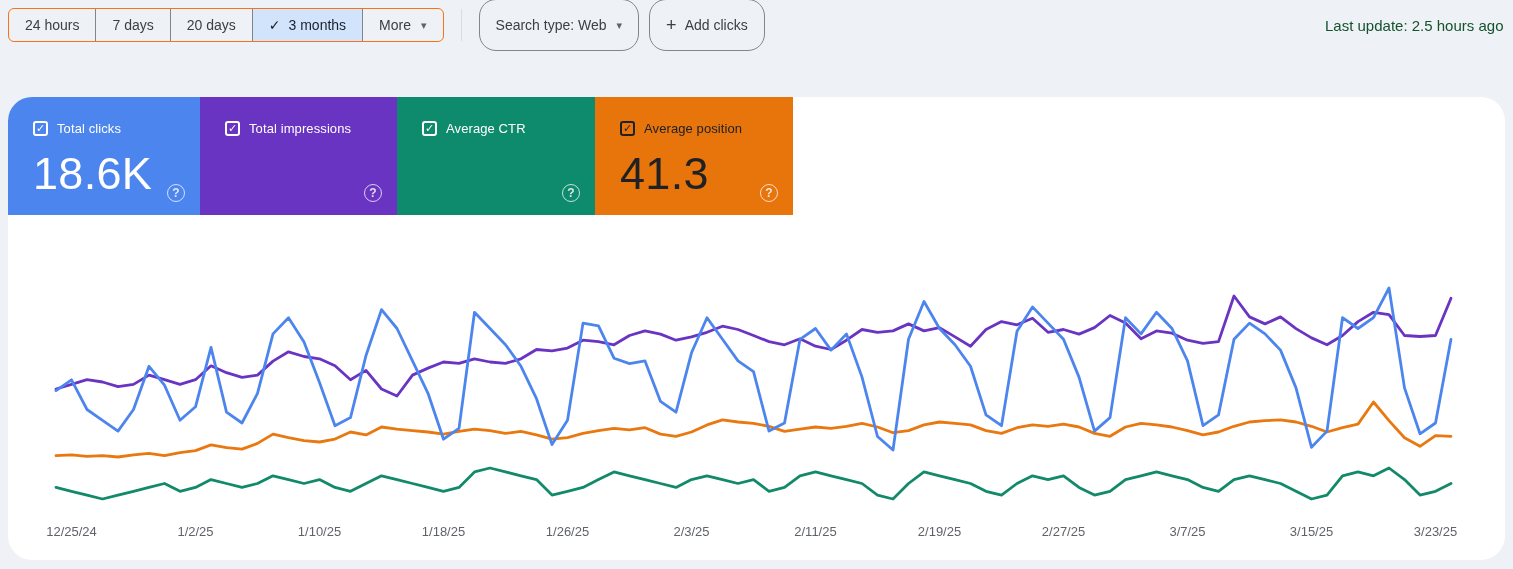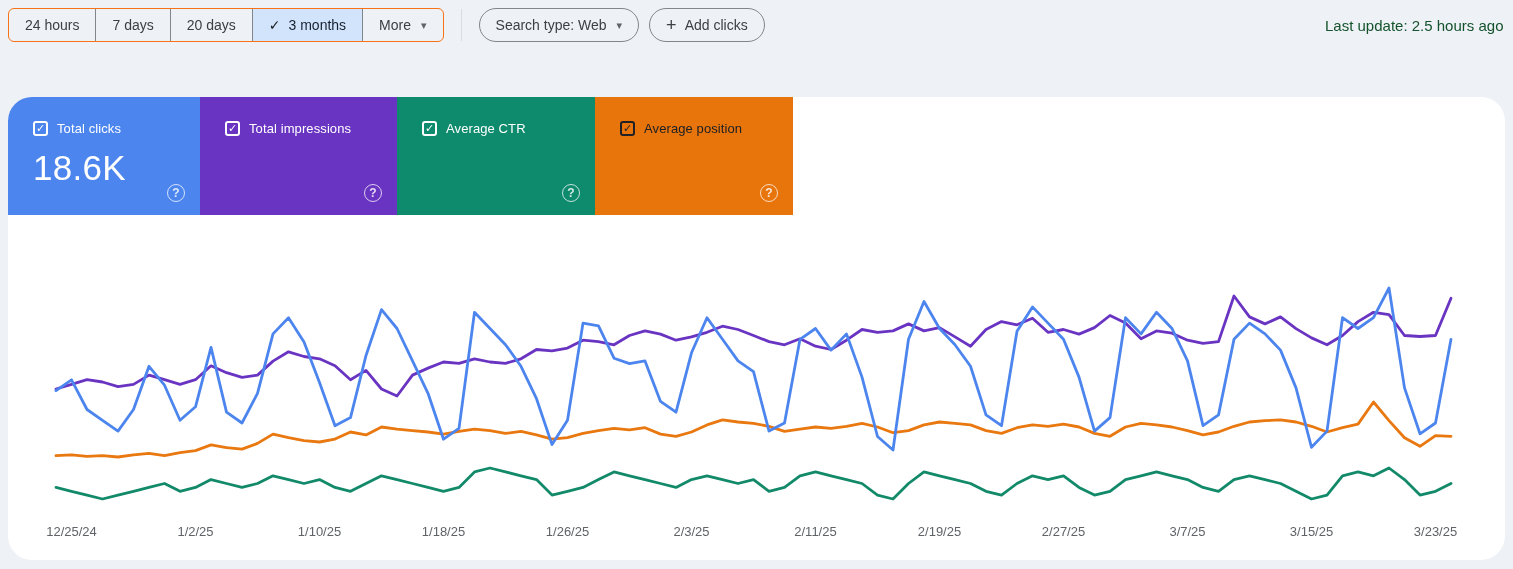--- a/index.html
+++ b/index.html
@@ -21,21 +21,21 @@
     font-family: inherit; font-size: 14px; color: #3c4043; padding: 0 16px;
     display: flex; align-items: center; gap: 8px; border-left: 1px solid #80868b;
     white-space: nowrap;
   }
   .seg:first-child { border-left: none; }
   .seg.selected { background: #d2e3fc; color: #17212e; font-weight: 500; }
   .seg .check { font-size: 14px; color: #202124; }
   .arrow { font-size: 11px; color: #5f6368; margin-left: 2px; }
   .vdivider { width: 1px; height: 32px; background: #dadce0; margin: 0 17px 0 17px; }
   .pill {
-    height: 34px; border: 1px solid #80868b; border-radius: 17px; background: transparent;
+    height: 52px; border: 1px solid #80868b; border-radius: 17px; background: transparent;
     cursor: pointer; font-family: inherit; font-size: 14px; color: #3c4043;
     display: flex; align-items: center; gap: 8px; padding: 0 16px; white-space: nowrap;
   }
   .pill + .pill { margin-left: 10px; }
   .plus { font-size: 18px; font-weight: 400; color: #3c4043; line-height: 1; }
   .last-update {
     position: absolute; left: 1325px; top: 17px; font-size: 15px; color: #14532d;
     white-space: nowrap;
   }
   
@@ -52,21 +52,21 @@
   .metric-card:nth-child(2) { width: 197px; }
   .metric-card:nth-child(3) { width: 198px; }
   .metric-card:nth-child(4) { width: 198px; }
   .metric-top { display: flex; align-items: center; gap: 9px; }
   .cb {
     width: 15px; height: 15px; border: 2px solid currentColor; border-radius: 3px;
     display: inline-flex; align-items: center; justify-content: center;
     font-size: 11px; font-weight: bold; flex: 0 0 auto;
   }
   .metric-label { font-size: 13px; font-weight: 400; letter-spacing: .1px; }
-  .metric-value { font-size: 35px; font-weight: 400; margin-top: 12px; letter-spacing: .3px; }
+  .metric-value { font-size: 45px; font-weight: 400; margin-top: 12px; letter-spacing: .3px; }
   .help {
     position: absolute; right: 15px; bottom: 13px; width: 18px; height: 18px;
     border: 1.5px solid rgba(255,255,255,0.75); border-radius: 50%;
     color: rgba(255,255,255,0.82); font-size: 12px; font-weight: bold;
     display: flex; align-items: center; justify-content: center; cursor: pointer;
   }
   #chart-svg { position: absolute; left: 0; top: 153px; }
   .axis-label { font-size: 13px; fill: #5f6368; font-family: "Liberation Sans", "DejaVu Sans", sans-serif; }
 </style>
 </head>
@@ -132,20 +132,21 @@
       <span class="help">?</span>
     </div>
 
     <div class="metric-card" style="background: rgb(232, 116, 12); color: rgb(32, 33, 36);">
       <div class="metric-top">
         <span class="cb">
             <span>✓</span>
           </span>
         <span class="metric-label">Average position</span>
       </div>
+      <div class="metric-value">41.3</div>
       <span class="help">?</span>
     </div>
 
   </div>
 
   <svg id="chart-svg" width="1497" height="300" viewBox="0 0 1497 300">
       <polyline points="48.0,139.0 63.5,134.4 79.0,129.7 94.5,132.0 110.0,136.7 125.5,134.4 141.0,125.1 156.5,129.7 172.0,134.4 187.5,129.7 203.0,115.8 218.5,122.7 234.0,127.4 249.5,125.1 265.0,111.1 280.5,101.8 296.0,106.5 311.5,108.8 327.0,115.8 342.5,129.7 358.0,120.4 373.5,139.0 389.0,146.0 404.5,125.1 420.0,118.1 435.5,112.0 451.0,113.4 466.5,108.8 482.0,112.0 497.5,113.4 513.0,108.8 528.5,99.5 544.0,100.9 559.5,98.1 575.0,90.2 590.5,91.6 606.0,94.8 621.5,85.5 637.0,80.9 652.5,84.1 668.0,90.2 683.5,86.9 699.0,82.3 714.5,76.2 730.0,79.5 745.5,85.5 761.0,91.6 776.5,94.8 792.0,88.8 807.5,96.2 823.0,99.5 838.5,90.2 854.0,79.5 869.5,82.3 885.0,80.9 900.5,73.9 916.0,80.9 931.5,77.6 947.0,86.9 962.5,96.2 978.0,79.5 993.5,71.6 1009.0,74.8 1024.5,68.3 1040.0,82.3 1055.5,79.5 1071.0,84.1 1086.5,77.6 1102.0,65.5 1117.5,73.0 1133.0,88.8 1148.5,80.9 1164.0,83.2 1179.5,90.2 1195.0,93.4 1210.5,91.6 1226.0,46.0 1241.5,66.9 1257.0,73.9 1272.5,66.9 1288.0,78.6 1303.5,87.9 1319.0,94.8 1334.5,85.5 1350.0,71.6 1365.5,62.3 1381.0,64.6 1396.5,85.5 1412.0,86.5 1427.5,85.5 1443.0,48.3" fill="none" stroke="#6a34c2" stroke-width="2.8" stroke-linejoin="round" stroke-linecap="round"></polyline>
       <polyline points="48.0,237.4 63.5,241.3 79.0,245.1 94.5,249.0 110.0,245.1 125.5,241.3 141.0,237.4 156.5,233.5 172.0,241.3 187.5,237.4 203.0,229.6 218.5,233.5 234.0,237.4 249.5,233.5 265.0,225.8 280.5,229.6 296.0,233.5 311.5,229.6 327.0,237.4 342.5,241.3 358.0,233.5 373.5,225.8 389.0,229.6 404.5,233.5 420.0,237.4 435.5,241.3 451.0,237.4 466.5,221.9 482.0,218.0 497.5,221.9 513.0,225.8 528.5,229.6 544.0,245.1 559.5,241.3 575.0,237.4 590.5,229.6 606.0,221.9 621.5,225.8 637.0,229.6 652.5,233.5 668.0,237.4 683.5,229.6 699.0,225.8 714.5,229.6 730.0,233.5 745.5,229.6 761.0,241.3 776.5,237.4 792.0,225.8 807.5,221.9 823.0,225.8 838.5,229.6 854.0,233.5 869.5,245.1 885.0,249.0 900.5,233.5 916.0,221.9 931.5,225.8 947.0,229.6 962.5,233.5 978.0,241.3 993.5,245.1 1009.0,233.5 1024.5,225.8 1040.0,229.6 1055.5,225.8 1071.0,237.4 1086.5,245.1 1102.0,241.3 1117.5,229.6 1133.0,225.8 1148.5,221.9 1164.0,225.8 1179.5,229.6 1195.0,237.4 1210.5,241.3 1226.0,229.6 1241.5,225.8 1257.0,229.6 1272.5,233.5 1288.0,241.3 1303.5,249.0 1319.0,245.1 1334.5,225.8 1350.0,221.9 1365.5,225.8 1381.0,218.0 1396.5,229.6 1412.0,245.1 1427.5,241.3 1443.0,233.5" fill="none" stroke="#128a6a" stroke-width="2.8" stroke-linejoin="round" stroke-linecap="round"></polyline>
       <polyline points="48.0,205.6 63.5,204.9 79.0,206.3 94.5,205.6 110.0,207.0 125.5,204.9 141.0,203.4 156.5,205.6 172.0,202.7 187.5,200.6 203.0,194.9 218.5,197.7 234.0,199.1 249.5,193.4 265.0,184.1 280.5,187.7 296.0,190.6 311.5,192.0 327.0,189.1 342.5,182.0 358.0,184.9 373.5,177.0 389.0,179.1 404.5,180.6 420.0,182.0 435.5,184.1 451.0,181.3 466.5,179.1 482.0,180.6 497.5,183.4 513.0,181.3 528.5,184.9 544.0,189.1 559.5,187.7 575.0,183.4 590.5,180.6 606.0,178.4 621.5,179.9 637.0,177.7 652.5,184.1 668.0,186.3 683.5,182.0 699.0,174.9 714.5,169.9 730.0,172.0 745.5,173.4 761.0,176.3 776.5,181.3 792.0,179.1 807.5,177.0 823.0,178.4 838.5,176.3 854.0,173.4 869.5,177.0 885.0,182.7 900.5,180.6 916.0,174.9 931.5,172.0 947.0,173.4 962.5,174.9 978.0,180.6 993.5,183.4 1009.0,177.7 1024.5,174.9 1040.0,176.3 1055.5,174.1 1071.0,177.0 1086.5,183.4 1102.0,186.3 1117.5,177.0 1133.0,173.4 1148.5,174.9 1164.0,177.0 1179.5,180.6 1195.0,184.9 1210.5,182.0 1226.0,176.3 1241.5,172.0 1257.0,170.6 1272.5,169.9 1288.0,172.0 1303.5,176.3 1319.0,182.0 1334.5,177.7 1350.0,174.1 1365.5,152.0 1381.0,170.6 1396.5,187.7 1412.0,196.3 1427.5,185.6 1443.0,186.3" fill="none" stroke="#e8780f" stroke-width="2.8" stroke-linejoin="round" stroke-linecap="round"></polyline>
       <polyline points="48.0,140.6 63.5,129.8 79.0,159.5 94.5,170.3 110.0,181.1 125.5,159.5 141.0,116.3 156.5,135.2 172.0,170.3 187.5,156.8 203.0,97.4 218.5,162.2 234.0,173.0 249.5,143.3 265.0,83.9 280.5,67.7 296.0,92.0 311.5,132.5 327.0,175.7 342.5,167.6 358.0,105.5 373.5,59.6 389.0,78.5 404.5,110.9 420.0,143.3 435.5,189.2 451.0,178.4 466.5,62.3 482.0,78.5 497.5,94.7 513.0,116.3 528.5,148.7 544.0,194.6 559.5,170.3 575.0,73.1 590.5,75.8 606.0,108.2 621.5,113.6 637.0,110.9 652.5,151.4 668.0,162.2 683.5,102.8 699.0,67.7 714.5,89.3 730.0,110.9 745.5,121.7 761.0,181.1 776.5,173.0 792.0,89.3 807.5,78.5 823.0,100.1 838.5,83.9 854.0,127.1 869.5,186.5 885.0,200.0 900.5,89.3 916.0,51.5 931.5,78.5 947.0,94.7 962.5,116.3 978.0,164.9 993.5,175.7 1009.0,81.2 1024.5,56.9 1040.0,73.1 1055.5,89.3 1071.0,127.1 1086.5,181.1 1102.0,167.6 1117.5,67.7 1133.0,83.9 1148.5,62.3 1164.0,78.5 1179.5,110.9 1195.0,175.7 1210.5,164.9 1226.0,89.3 1241.5,73.1 1257.0,83.9 1272.5,100.1 1288.0,137.9 1303.5,197.3 1319.0,181.1 1334.5,67.7 1350.0,78.5 1365.5,67.7 1381.0,38.0 1396.5,137.9 1412.0,183.8 1427.5,173.0 1443.0,89.3" fill="none" stroke="#4c85ee" stroke-width="2.8" stroke-linejoin="round" stroke-linecap="round"></polyline>

